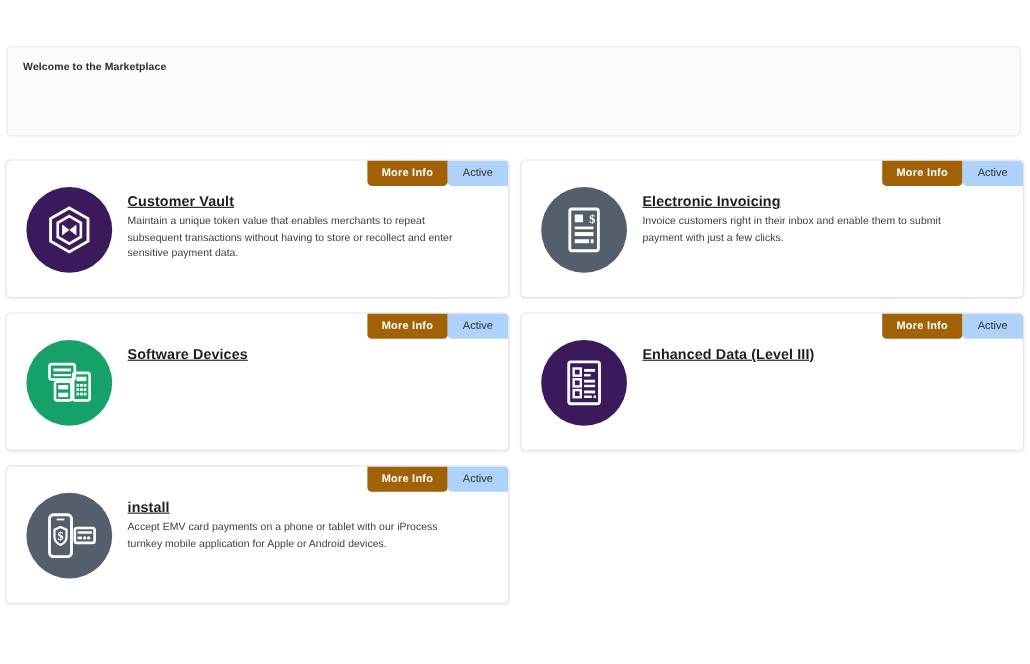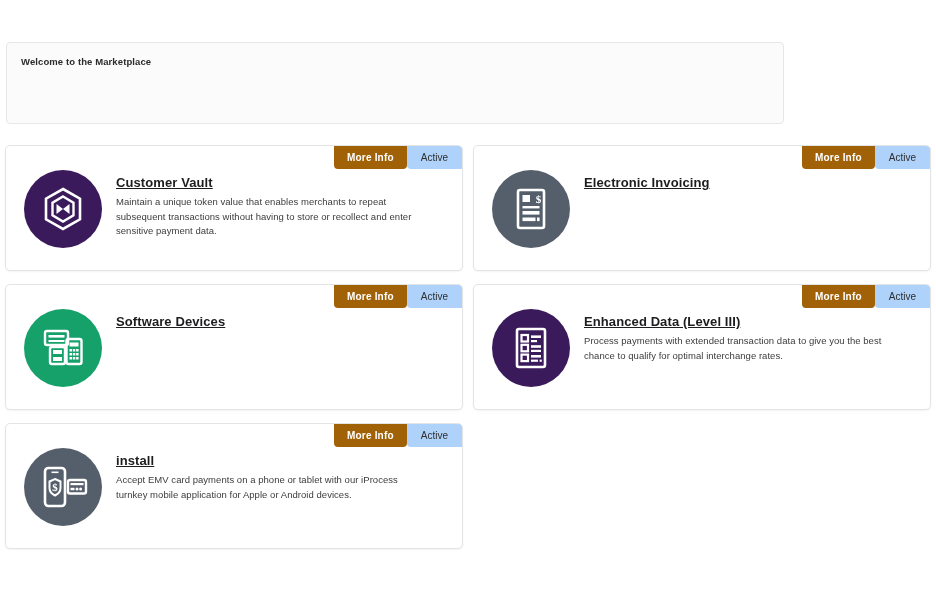--- a/index.html
+++ b/index.html
@@ -29,21 +29,21 @@
     letter-spacing: 0.1px;
     margin: 9px 0 0 9px;
     line-height: 26px;
   }
 
   
   .welcome-panel {
     position: absolute;
     left: 6px;
     top: 42px;
-    width: 778px;
+    width: 922px;
     height: 82px;
     background: #fbfbfc;
     border: 1px solid #e6e7ea;
     border-radius: 4px;
     padding: 12px 14px 10px 14px;
   }
   .welcome-heading {
     font-size: 9.5px;
     font-weight: bold;
     color: #2b2b2b;
@@ -205,20 +205,21 @@
             <rect x="16.5" y="11" width="7.5" height="7" fill="#ffffff"></rect>
             <text x="32.5" y="18.6" font-family="'Liberation Serif', serif" font-size="11" font-weight="bold" fill="#ffffff" text-anchor="middle">$</text>
             <rect x="16.5" y="22" width="17" height="2.4" fill="#ffffff"></rect>
             <rect x="16.5" y="27" width="17" height="3.6" fill="#ffffff"></rect>
             <rect x="16.5" y="33.5" width="13" height="3.6" fill="#ffffff"></rect>
             <rect x="31" y="33.5" width="2.6" height="3.6" fill="#ffffff"></rect>
           </svg>
         </div>
         <div class="card-text">
           <div class="card-name">Electronic Invoicing</div>
+          <div class="card-desc">Invoice customers right in their inbox and enable them to submit payment with just a few clicks.</div>
         </div>
       </div>
     </div>
 
     <div class="card">
       <div class="card-actions">
         <button class="btn-more-info">More Info</button>
         <button class="btn-active">Active</button>
       </div>
       <div class="card-body">
@@ -265,21 +266,20 @@
             <rect x="25" y="22.2" width="10" height="2.6" fill="#ffffff"></rect>
             <rect x="25" y="26.8" width="10" height="2.2" fill="#ffffff"></rect>
             <rect x="15.5" y="31.6" width="6.5" height="6.5" fill="none" stroke="#ffffff" stroke-width="2.2"></rect>
             <rect x="25" y="32" width="10" height="2.6" fill="#ffffff"></rect>
             <rect x="25" y="36.6" width="7" height="2.2" fill="#ffffff"></rect>
             <rect x="33.6" y="36.6" width="2.2" height="2.2" fill="#ffffff"></rect>
           </svg>
         </div>
         <div class="card-text">
           <div class="card-name">Enhanced Data (Level III)</div>
-          <div class="card-desc">Process payments with extended transaction data to give you the best chance to qualify for optimal interchange rates.</div>
         </div>
       </div>
     </div>
 
     <div class="card">
       <div class="card-actions">
         <button class="btn-more-info">More Info</button>
         <button class="btn-active">Active</button>
       </div>
       <div class="card-body">

